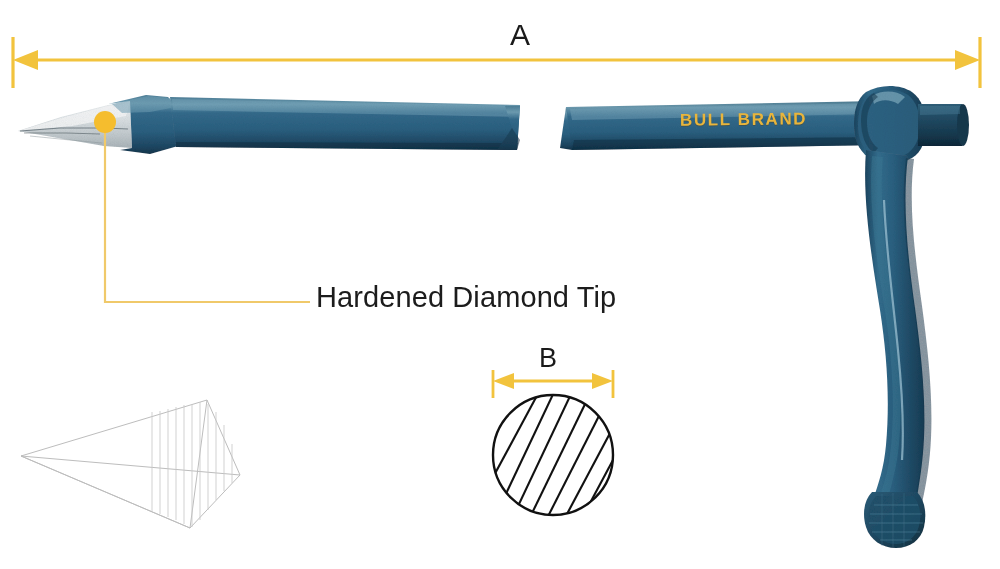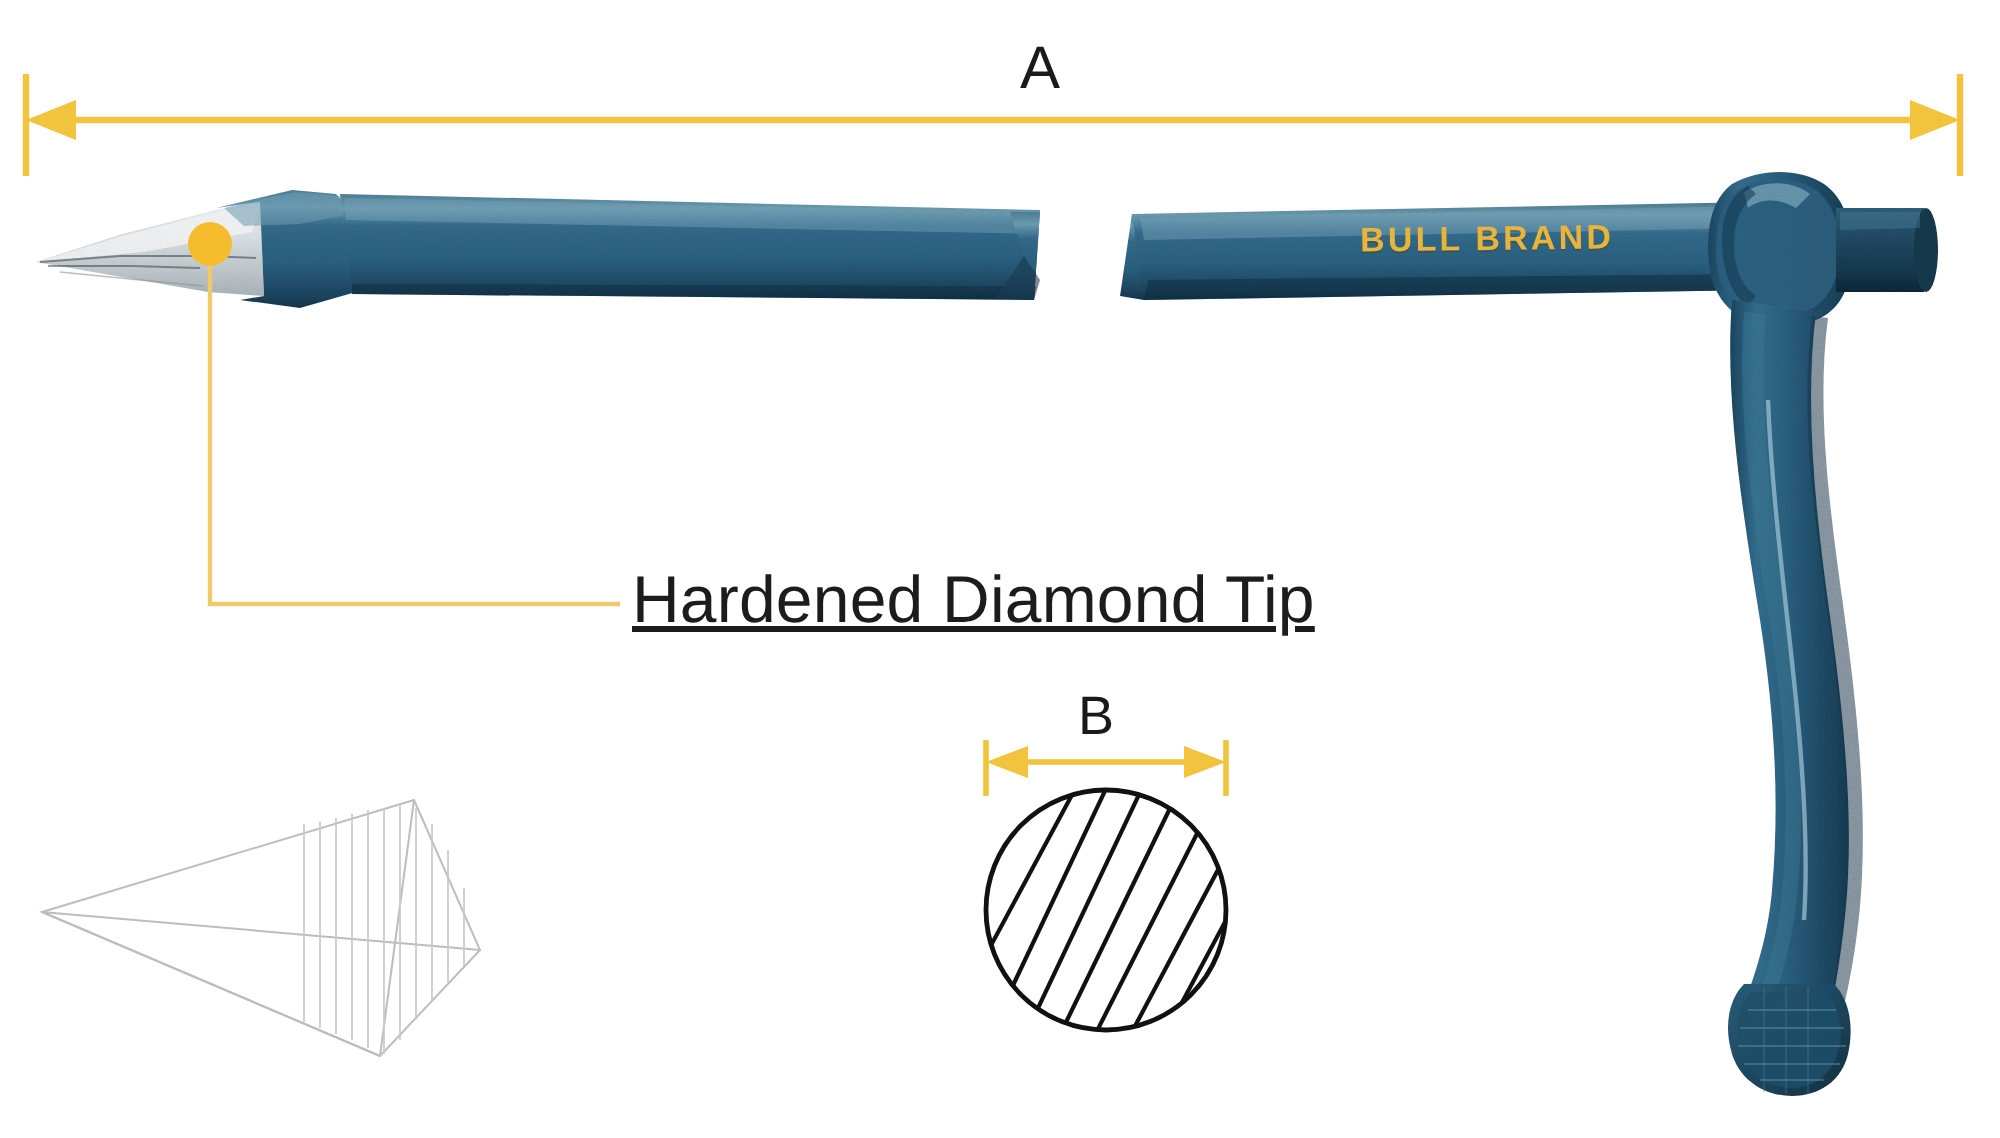--- a/index.html
+++ b/index.html
@@ -34,25 +34,24 @@
     line-height: 1;
     white-space: nowrap;
   }
   #label-A { left: 520px; top: 20px; transform: translateX(-50%); }
   #label-B { left: 548px; top: 345px; transform: translateX(-50%); font-size: 27px; }
   .callout-text {
     position: absolute;
     left: 316px;
     top: 281px;
     font-family: "Liberation Sans", sans-serif;
-    font-size: 33px;
+    font-size: 29px;
     color: #1c1c1c;
     letter-spacing: 0.1px;
     white-space: nowrap;
-    text-decoration: underline;
   }
   .brand-text {
     position: absolute;
     left: 680px;
     top: 110px;
     font-family: "Liberation Sans", sans-serif;
     font-size: 17px;
     font-weight: 700;
     letter-spacing: 1.6px;
     color: #e8b53c;

